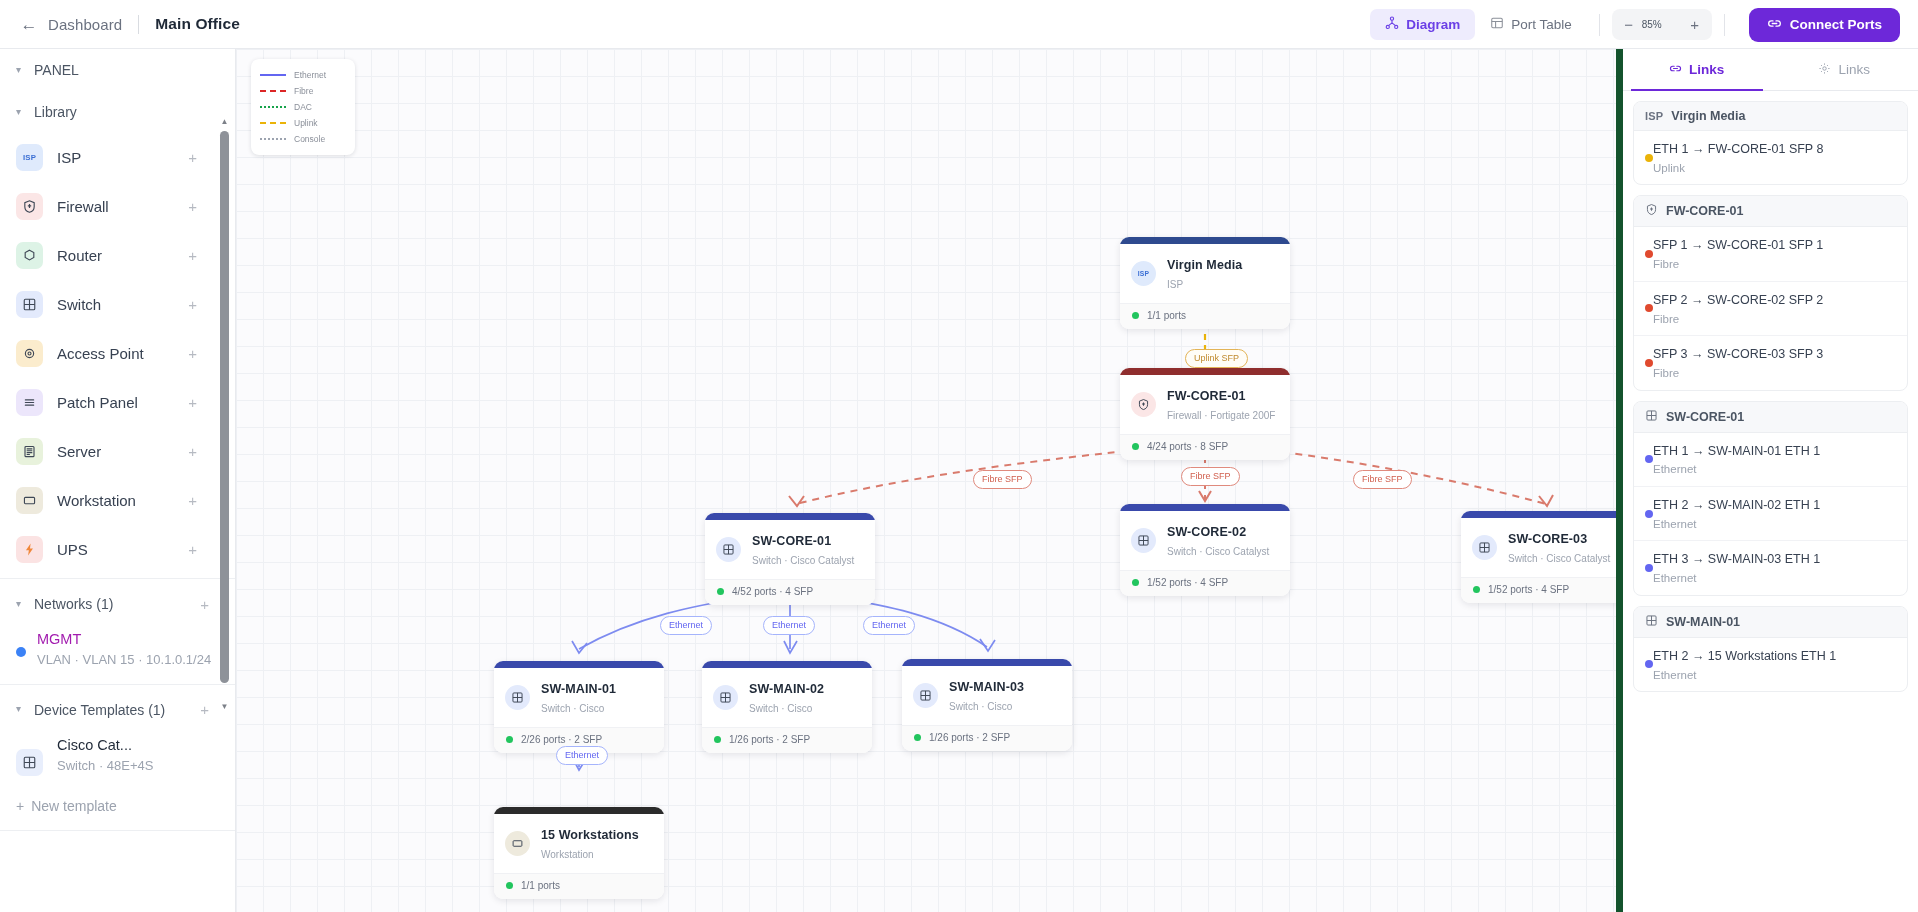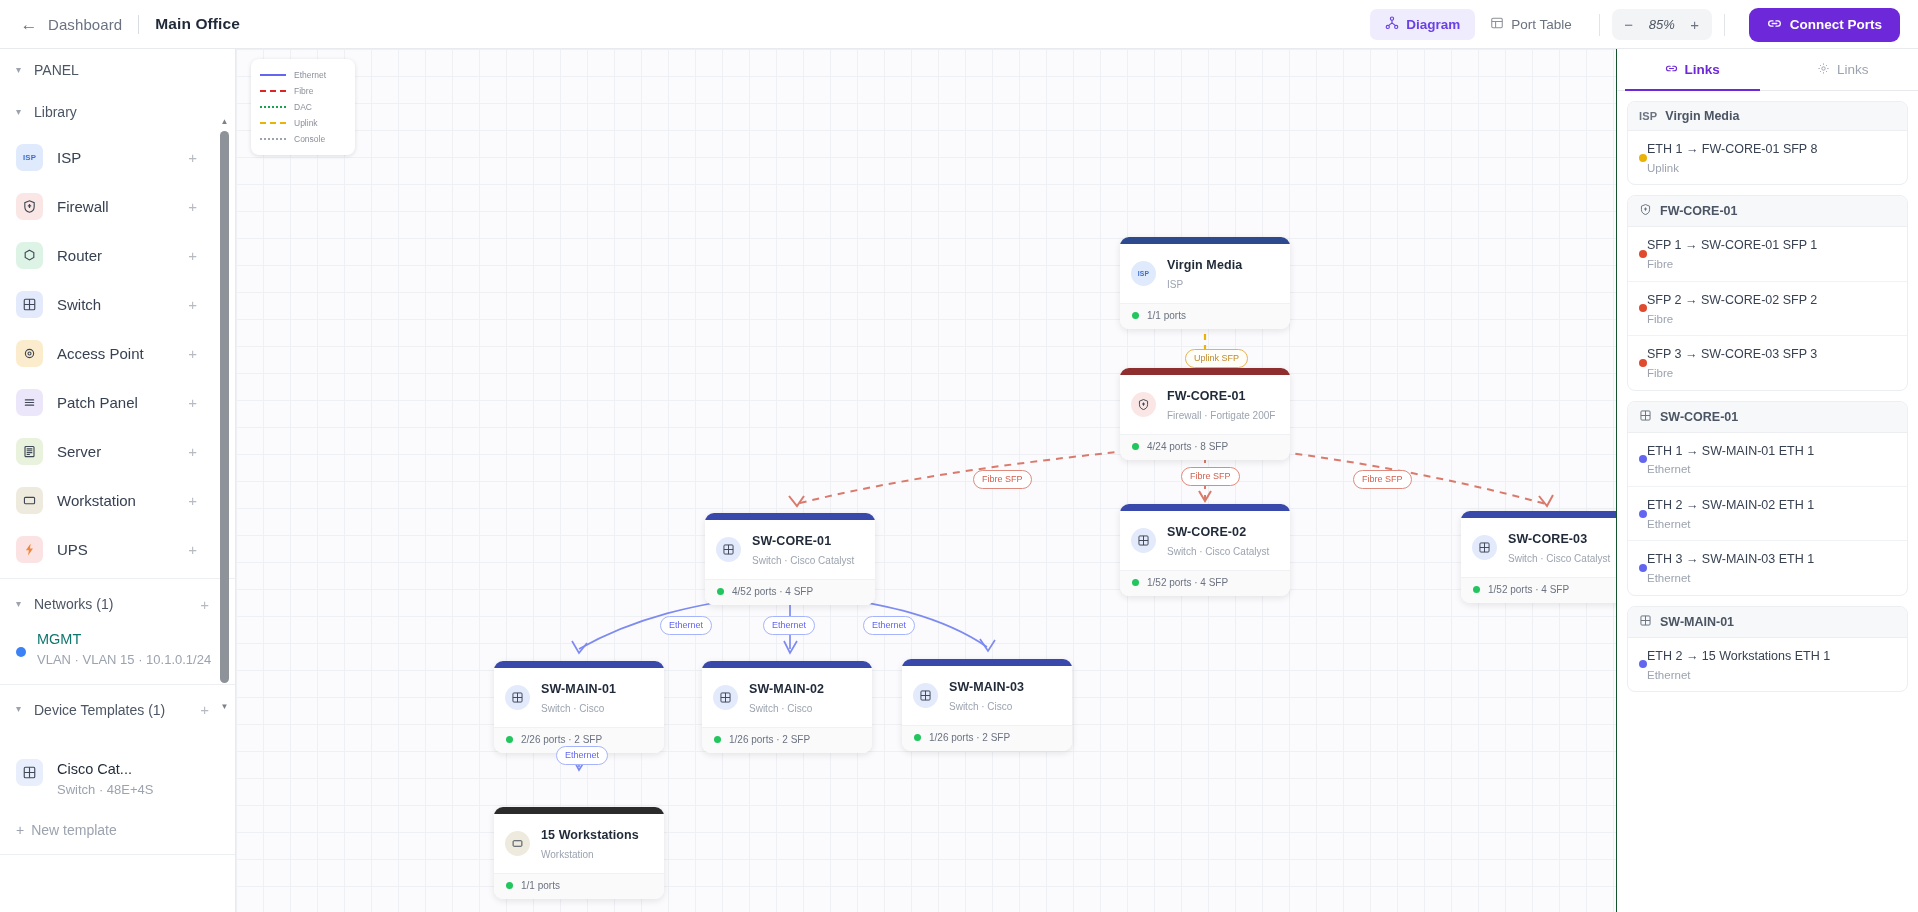--- a/index.html
+++ b/index.html
@@ -39,21 +39,21 @@
   .seg-btn.active { background: #eeecfd; color: #6b40e6; font-weight: 600; }
   .vsep { width: 1px; height: 22px; background: #e2e4e9; margin: 0 12px; }
   .zoom-group {
     display: flex; align-items: center; background: #f3f4f6; border-radius: 8px;
     height: 31px; padding: 0 4px;
   }
   .zoom-btn {
     width: 26px; height: 26px; display: flex; align-items: center; justify-content: center;
     font-size: 15px; color: #6b7280; cursor: pointer; border-radius: 5px;
   }
-  .zoom-val { font-size: 13px; color: #4b5563; min-width: 40px; text-align: center; font-weight: 500; font-style: italic; }
+  .zoom-val { font-size: 10px; color: #4b5563; min-width: 40px; text-align: left; font-weight: 500; }
   .connect-btn {
     display: flex; align-items: center; gap: 8px;
     height: 34px; padding: 0 18px; border-radius: 9px;
     background: #6d28d9; color: #fff; font-size: 13.5px; font-weight: 600;
     cursor: pointer; margin-left: 12px; border: none; white-space: nowrap;
   }
 
   
   .sidebar {
     position: absolute; top: 49px; left: 0; width: 236px; height: 863px;
@@ -80,24 +80,24 @@
     width: 27px; height: 27px; border-radius: 7px; display: flex;
     align-items: center; justify-content: center; margin-right: 14px; flex: 0 0 27px;
   }
   .lib-ico svg { display:block; }
   .lib-label { font-size: 15px; color: #374151; }
   .lib-item .plus { position: absolute; right: 38px; font-size: 15px; color: #b6bac2; }
 
   .net-item { display: flex; padding: 4px 16px 10px 16px; cursor: pointer; }
   .net-dot { width: 10px; height: 10px; border-radius: 50%; background: #3b82f6;
              margin-right: 11px; flex: 0 0 10px; margin-top: 18px; }
-  .net-name { font-size: 14.5px; color: #0f766e; line-height: 1.45; }
+  .net-name { font-size: 14.5px; color: #a21caf; line-height: 1.45; }
   .net-meta { font-size: 13px; color: #9ca3af; line-height: 1.45; }
 
-  .tpl-item { display: flex; padding: 4px 16px 10px 16px; cursor: pointer; align-items: flex-start; margin-top: 24px; }
+  .tpl-item { display: flex; padding: 4px 16px 10px 16px; cursor: pointer; align-items: flex-end; }
   .tpl-ico {
     width: 27px; height: 27px; border-radius: 7px; background: #e8eefc;
     display: flex; align-items: center; justify-content: center; margin-right: 14px; flex:0 0 27px;
   }
   .tpl-name { font-size: 14.5px; color: #1f2937; line-height: 1.45; }
   .tpl-meta { font-size: 13px; color: #9ca3af; line-height: 1.45; }
   .new-tpl { display:flex; align-items:center; height: 40px; padding: 0 16px;
              font-size: 14px; color: #9ca3af; cursor: pointer; }
   .new-tpl .plusg { margin-right: 7px; font-size: 14px; }
 
@@ -149,21 +149,21 @@
     position:absolute; background:#fff; border-radius: 10px; padding: 2px 8px;
     font-size: 9px; white-space: nowrap; line-height: 1.4;
   }
   .el-eth { border: 1px solid #a5b4fc; color: #6366f1; }
   .el-fib { border: 1px solid #e08a7d; color: #d1604f; }
   .el-upl { border: 1px solid #e3b457; color: #c08a2e; background: #fffdf7; }
 
   
   .rpanel {
     position: absolute; top: 49px; right: 0; width: 302px; height: 863px;
-    background: #fff; border-left: 1px solid #14532d;
+    background: #fff; border-left: 7px solid #14532d;
   }
   .rp-tabs { display: flex; height: 42px; border-bottom: 1px solid #e8eaee; }
   .rp-tab {
     flex: 1; display:flex; align-items:center; justify-content:center; gap: 7px;
     font-size: 13.5px; color: #9ca3af; cursor: pointer; position: relative;
   }
   .rp-tab.active { color: #6d28d9; font-weight: 600; }
   .rp-tab.active:after {
     content:''; position:absolute; bottom:-1px; left: 8px; right: 8px; height:2px; background:#6d28d9;
   }

